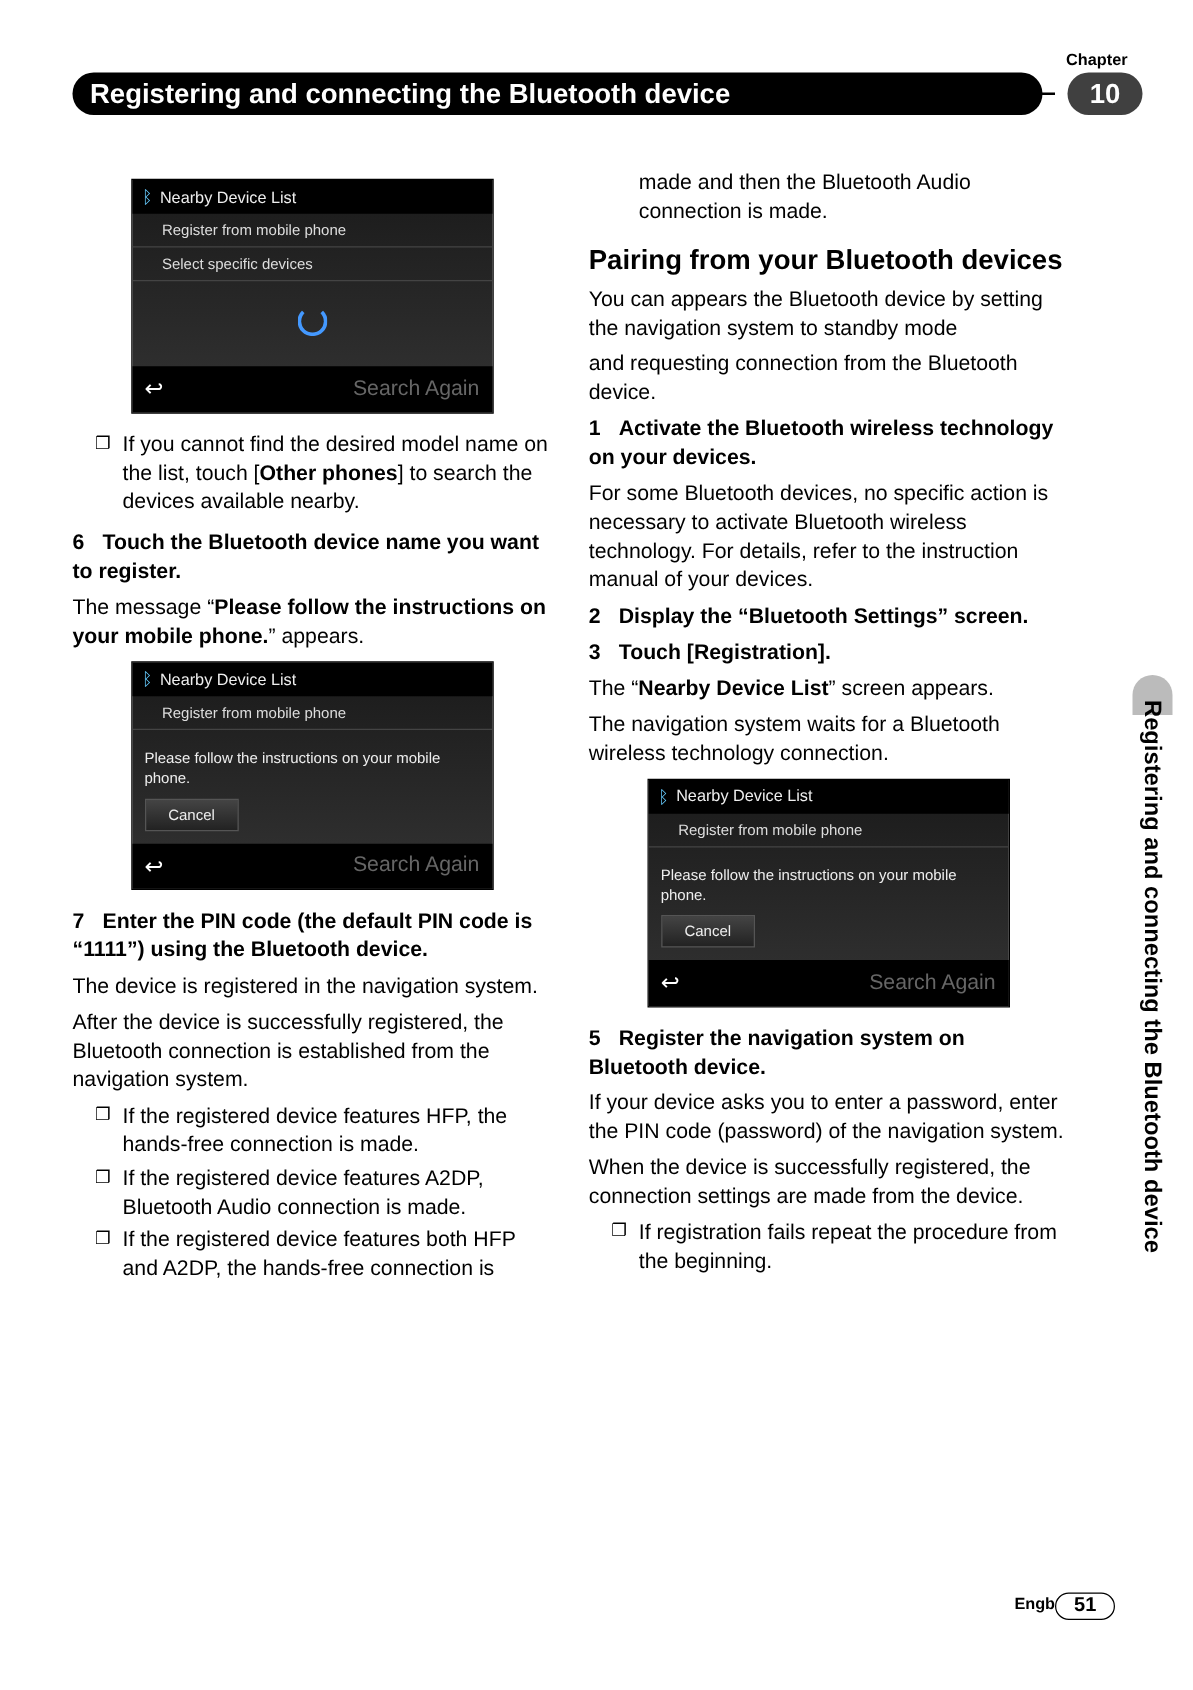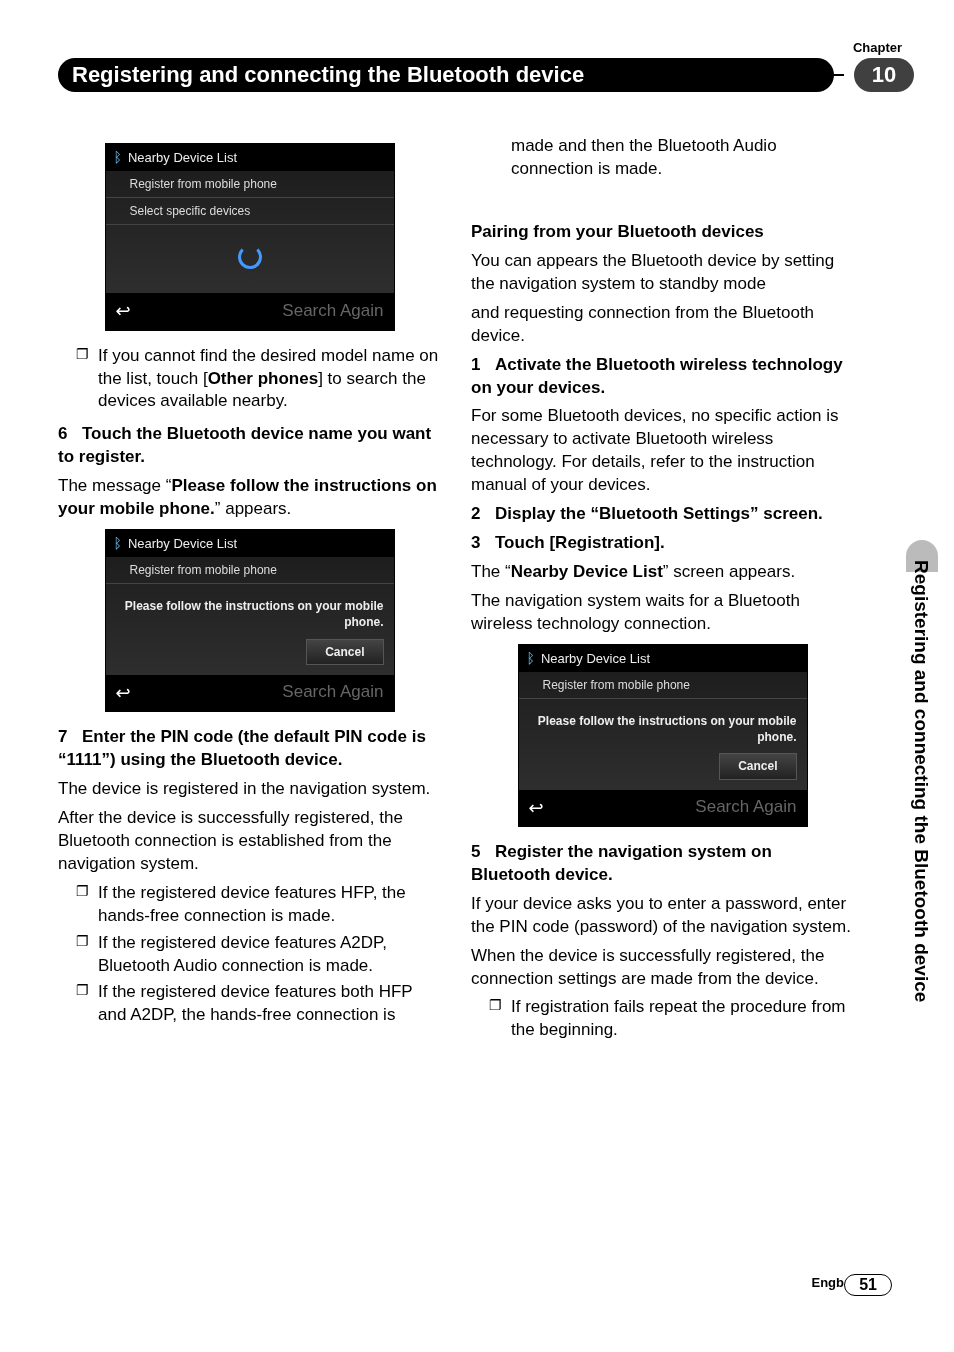--- a/index.html
+++ b/index.html
@@ -89,22 +89,22 @@
   }
   .note-list li::before {
     content: "❐";
     position: absolute;
     left: 0;
     top: 0;
     font-size: 14px;
   }
   .subheading {
     font-weight: bold;
-    font-size: 17px;
-    margin-top: 40px;
+    font-size: 22px;
+    margin-top: 12px;
     margin-bottom: 6px;
   }
   .screenshot {
     width: 290px;
     margin: 8px auto 14px auto;
     background: linear-gradient(#1a1a1a,#333);
     color: #eee;
     font-size: 12px;
     border: 1px solid #000;
   }
@@ -117,22 +117,21 @@
     gap:6px;
   }
   .bt-icon { color:#6cf; font-size:14px; }
   .screenshot-row {
     padding: 5px 24px;
     border-bottom: 1px solid #444;
     color: #ddd;
   }
   .screenshot-body {
     padding: 14px 10px 10px;
-    text-align: right;
-    font-weight: bold;
+    text-align: left;
   }
   .spinner {
     width: 24px;
     height: 24px;
     border: 3px solid #49f;
     border-top-color: transparent;
     border-radius: 50%;
     margin: 6px auto 14px;
   }
   .cancel-btn {

